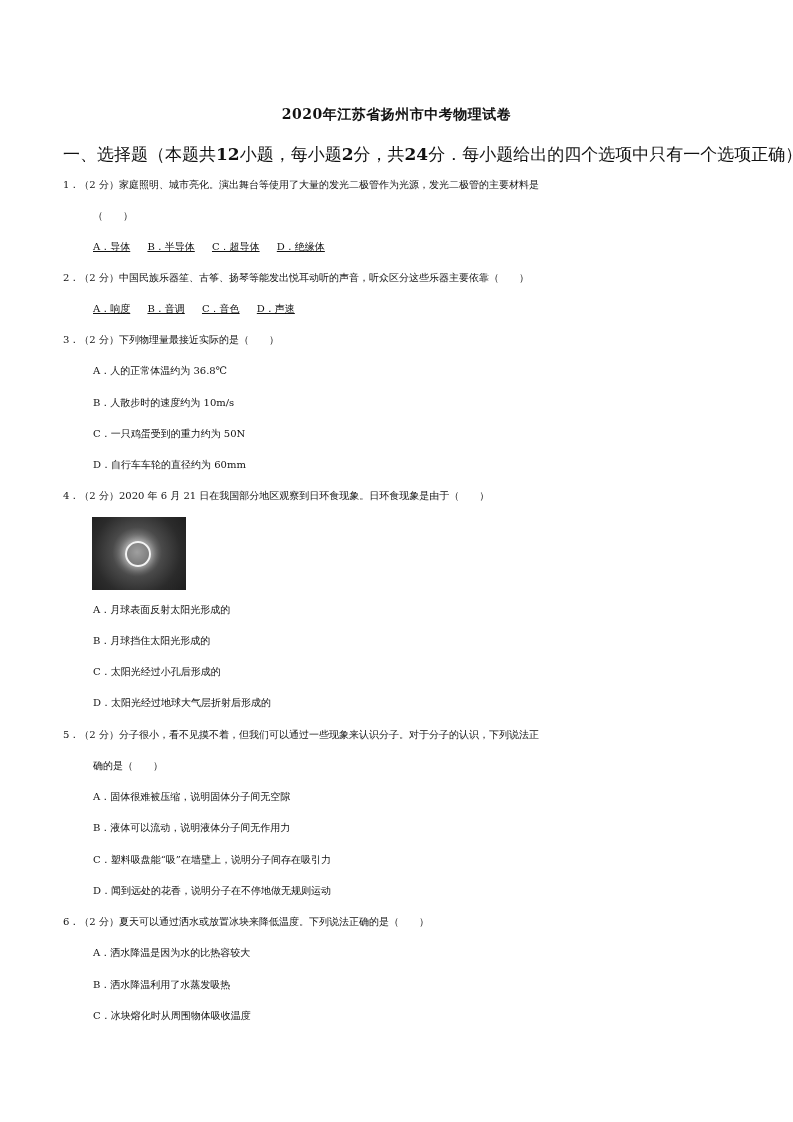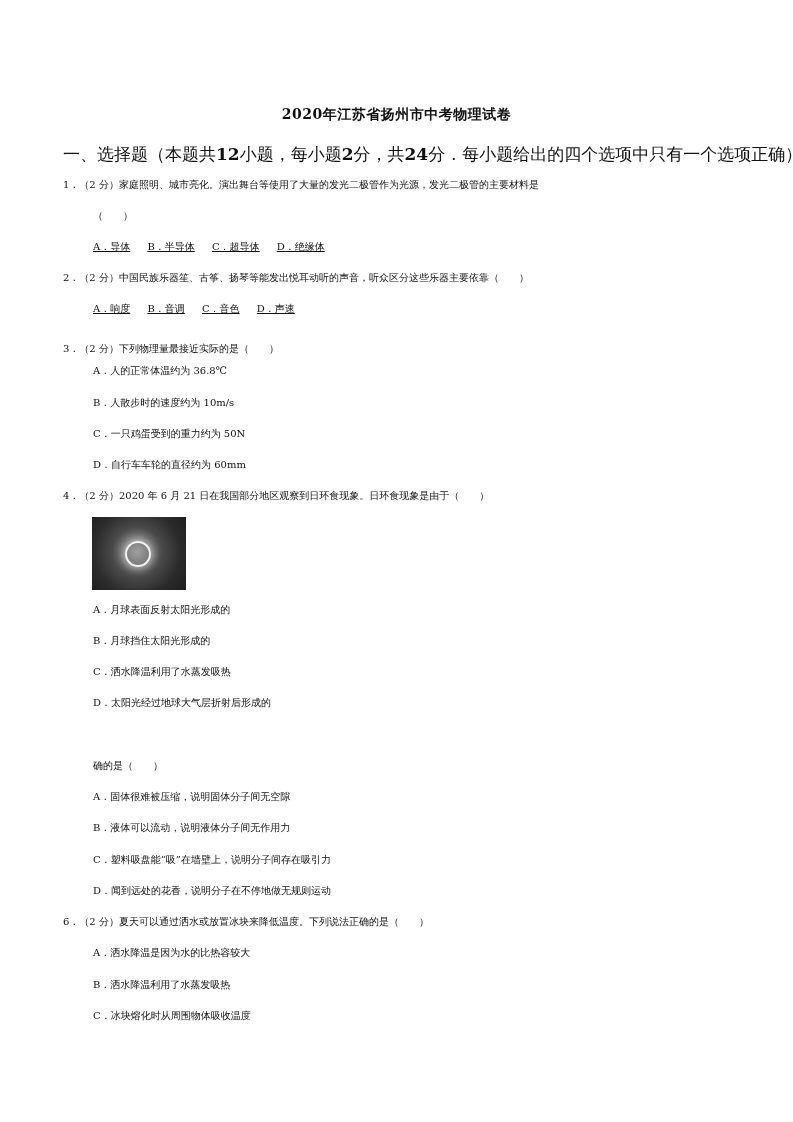--- a/index.html
+++ b/index.html
@@ -54,35 +54,36 @@
   </div>
 
   <div class="line q" style="top:269px">2．（2 分）中国民族乐器笙、古筝、扬琴等能发出悦耳动听的声音，听众区分这些乐器主要依靠（　　）</div>
   <div class="line indent opt-inline" style="top:300px">
     <span>A．响度</span>
     <span>B．音调</span>
     <span>C．音色</span>
     <span>D．声速</span>
   </div>
 
-  <div class="line q" style="top:340px">3．（2 分）下列物理量最接近实际的是（　　）</div>
+  <div class="line q" style="top:331px">3．（2 分）下列物理量最接近实际的是（　　）</div>
   <div class="line indent" style="top:362px">A．人的正常体温约为 36.8℃</div>
   <div class="line indent" style="top:394px">B．人散步时的速度约为 10m/s</div>
   <div class="line indent" style="top:425px">C．一只鸡蛋受到的重力约为 50N</div>
   <div class="line indent" style="top:456px">D．自行车车轮的直径约为 60mm</div>
 
   <div class="line q" style="top:487px">4．（2 分）2020 年 6 月 21 日在我国部分地区观察到日环食现象。日环食现象是由于（　　）</div>
   <div class="photo">
     <div class="ring"></div>
   </div>
   <div class="line indent" style="top:601px">A．月球表面反射太阳光形成的</div>
   <div class="line indent" style="top:632px">B．月球挡住太阳光形成的</div>
-  <div class="line indent" style="top:663px">C．洒水降温利用了水蒸发吸热</div>
+  <div class="line indent" style="top:663px">C．太阳光经过小孔后形成的</div>
   <div class="line indent" style="top:694px">D．太阳光经过地球大气层折射后形成的</div>
 
+  <div class="line q" style="top:726px">5．（2 分）分子很小，看不见摸不着，但我们可以通过一些现象来认识分子。对于分子的认识，下列说法正</div>
   <div class="line indent" style="top:757px">确的是（　　）</div>
   <div class="line indent" style="top:788px">A．固体很难被压缩，说明固体分子间无空隙</div>
   <div class="line indent" style="top:819px">B．液体可以流动，说明液体分子间无作用力</div>
   <div class="line indent" style="top:851px">C．塑料吸盘能“吸”在墙壁上，说明分子间存在吸引力</div>
   <div class="line indent" style="top:882px">D．闻到远处的花香，说明分子在不停地做无规则运动</div>
 
   <div class="line q" style="top:913px">6．（2 分）夏天可以通过洒水或放置冰块来降低温度。下列说法正确的是（　　）</div>
   <div class="line indent" style="top:944px">A．洒水降温是因为水的比热容较大</div>
   <div class="line indent" style="top:976px">B．洒水降温利用了水蒸发吸热</div>
   <div class="line indent" style="top:1007px">C．冰块熔化时从周围物体吸收温度</div>

